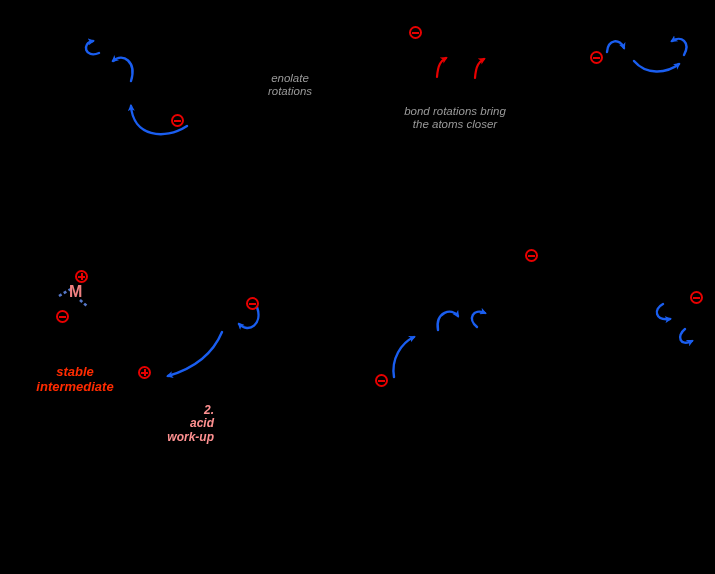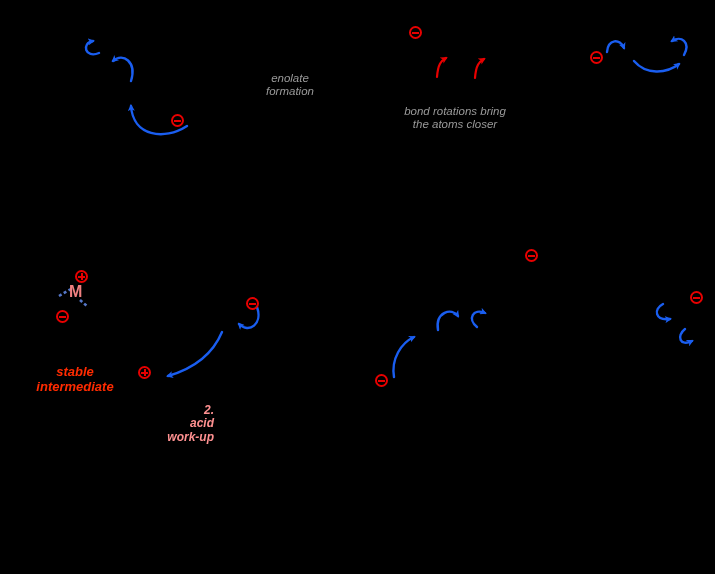--- a/index.html
+++ b/index.html
@@ -61,21 +61,21 @@
     <path class="arr" d="M 477,327 C 467,319 473,308 485,313" marker-end="url(#ah-blue)"></path>
 
     <path class="arr" d="M 663,304 C 653,309 655,321 670,319" marker-end="url(#ah-blue)"></path>
     <path class="arr" d="M 685,329 C 676,336 680,347 692,341" marker-end="url(#ah-blue)"></path>
 
     <path class="dash" d="M 59,296 L 71,289"></path>
     <path class="dash" d="M 80,300 L 88,307"></path>
   </svg>
 
   <div class="note note-gray" style="left:240px;top:72px;width:100px;">enolate
-formation</div>
+rotations</div>
 
   <div class="note note-red" style="left:23px;top:365px;width:104px;">stable
 intermediate</div>
 
   <div class="note note-gray" style="left:393px;top:105px;width:124px;">bond rotations bring
 the atoms closer</div>
 
   <div class="note note-pink" style="left:140px;top:404px;width:74px;">2.
 acid
 work-up</div>

